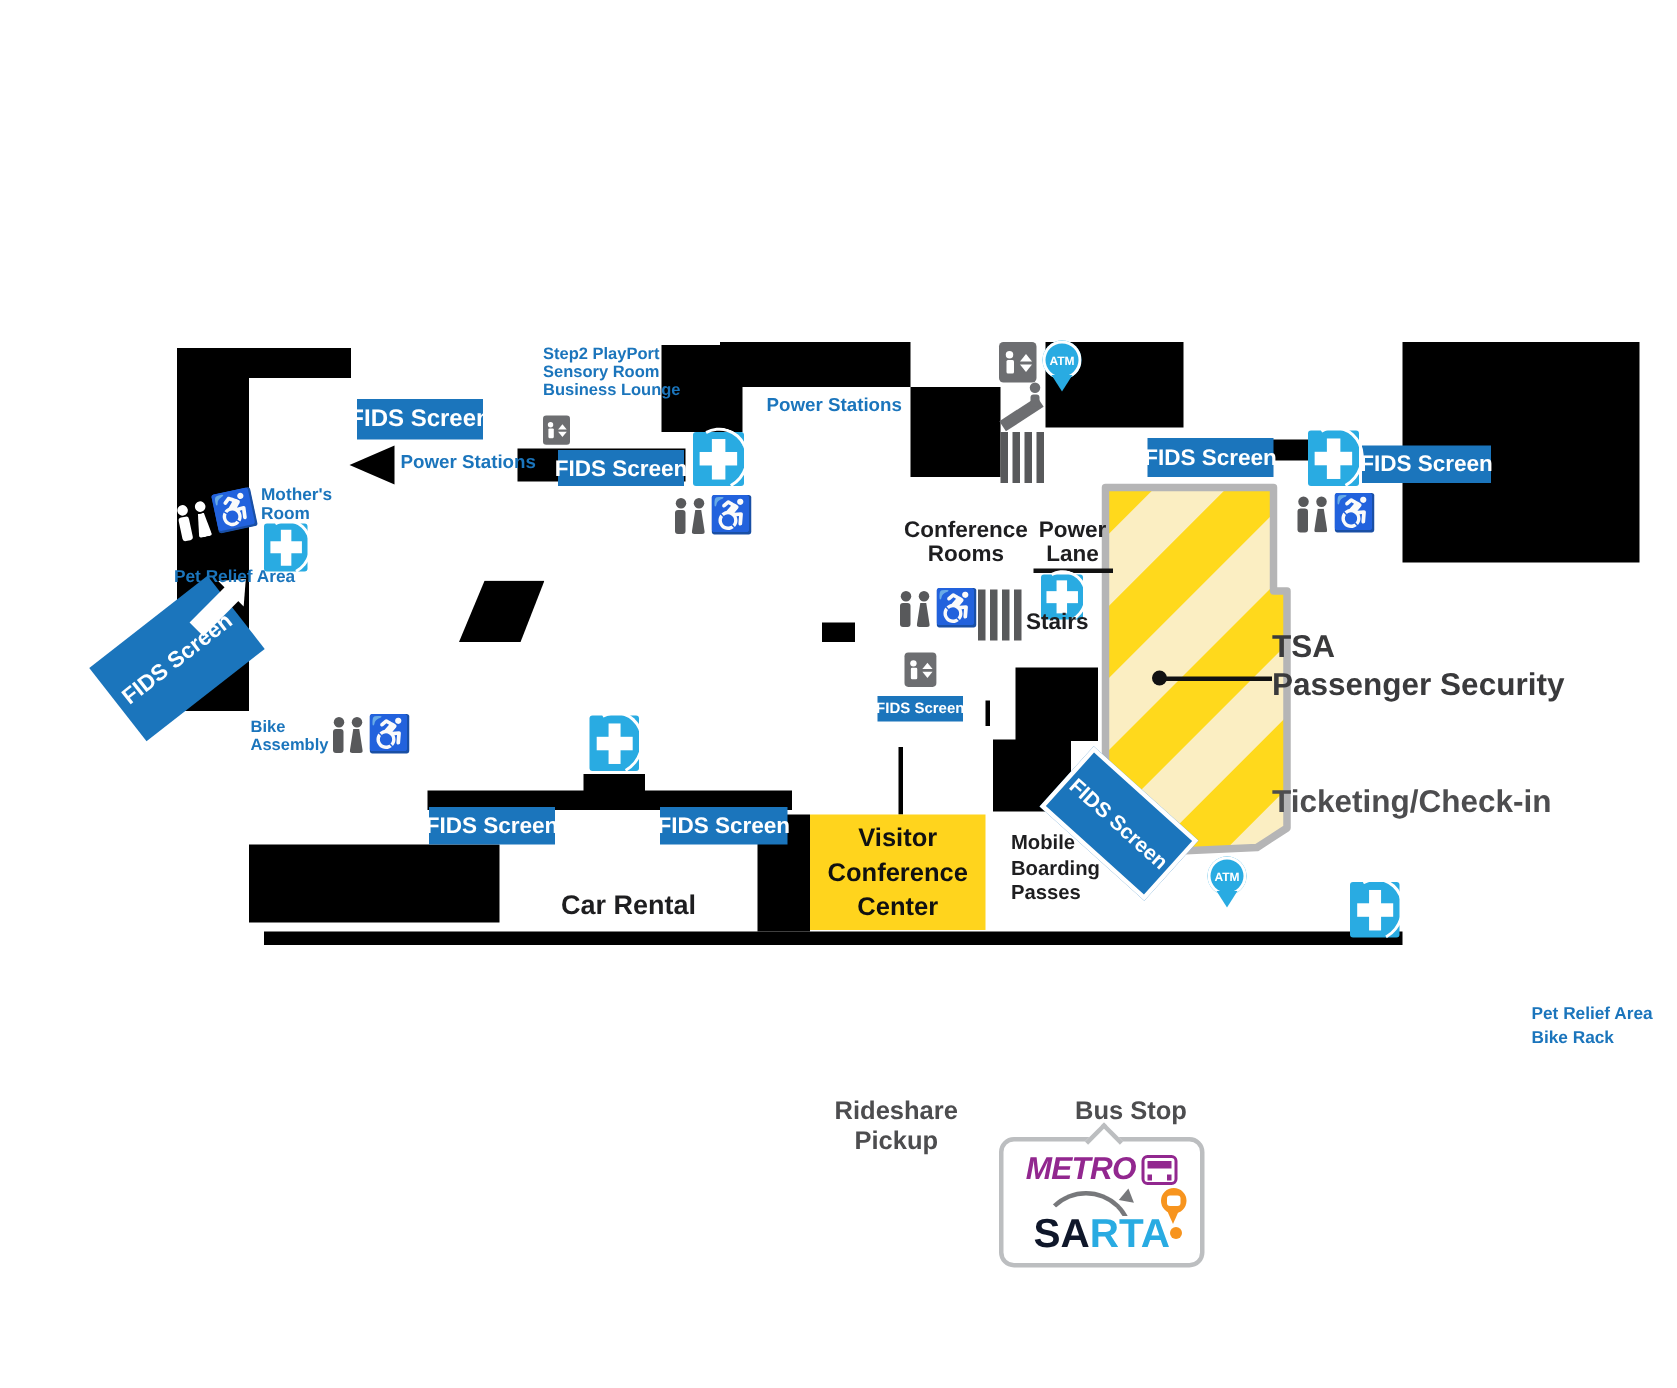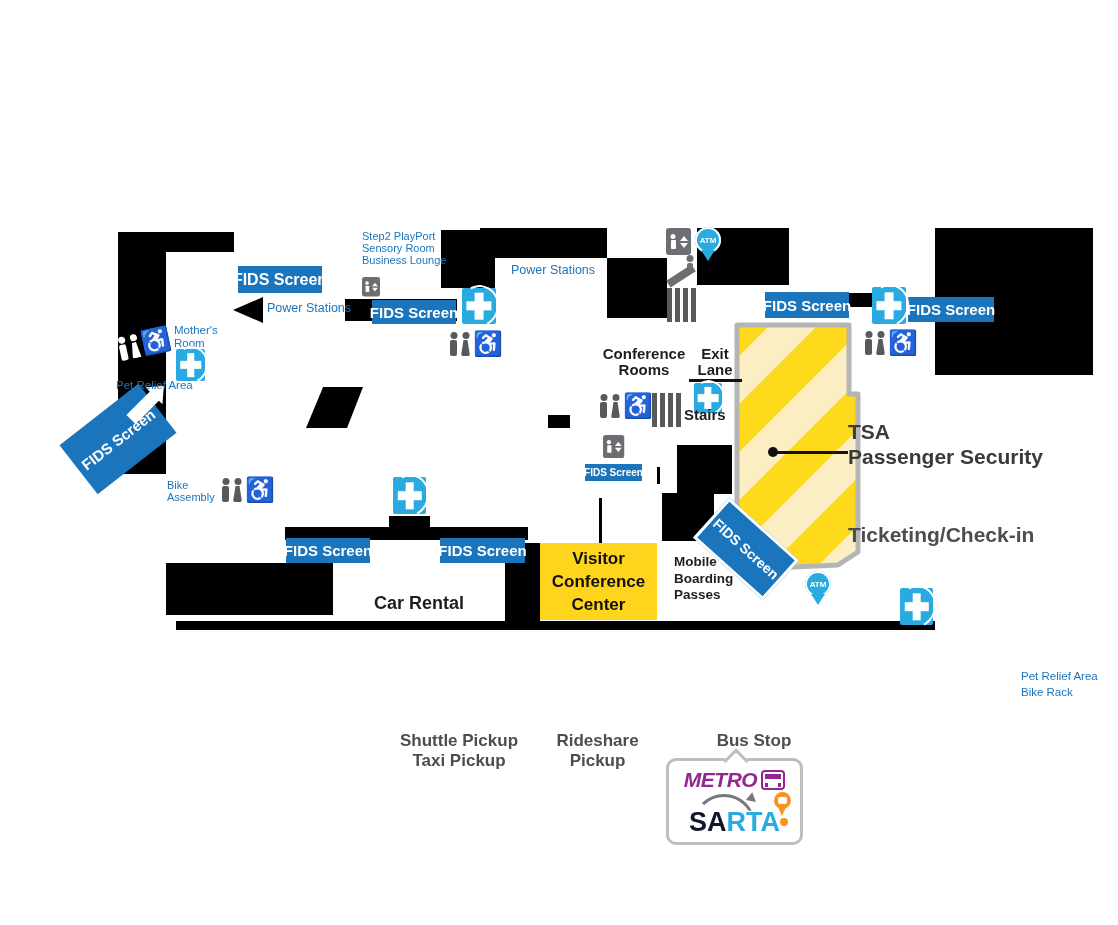--- a/index.html
+++ b/index.html
@@ -3,21 +3,21 @@
 <meta charset="utf-8">
 <style>
   html,body{margin:0;padding:0;background:#fff}
   .stage{position:relative;width:1118px;height:925px;background:#fff;overflow:hidden;
          font-family:"Liberation Sans",sans-serif}
   .wall{position:absolute;background:#000}
   .fids{position:absolute;background:#1B75BC;color:#fff;font-weight:bold;
         display:flex;align-items:center;justify-content:center;white-space:nowrap}
   .fids.r1{transform:rotate(-38deg)}
   .fids.r2{transform:rotate(42deg);border:3px solid #fff;box-sizing:border-box}
-  .bl{position:absolute;color:#1B75BC;font-weight:normal;line-height:1.1;white-space:nowrap}
+  .bl{position:absolute;color:#1B75BC;font-weight:bold;line-height:1.1;white-space:nowrap}
   .blk{position:absolute;color:#1E1E20;font-weight:bold;white-space:nowrap}
   .gry{position:absolute;color:#4D4D4F;font-weight:bold;text-align:center;white-space:nowrap}
   .ctr{text-align:center}
   
   .aid{position:absolute;background:#29ABE2;border-radius:2px}
   .aid::before{content:"";position:absolute;left:50%;top:50%;width:74%;height:26%;
                transform:translate(-50%,-50%);background:#fff}
   .aid::after{content:"";position:absolute;left:50%;top:50%;width:26%;height:74%;
               transform:translate(-50%,-50%);background:#fff}
   .aid i{position:absolute;inset:-3px;border:2px solid #fff;border-radius:50%;
@@ -199,21 +199,21 @@
     <div>Assembly</div>
   </div>
   <div class="bl" style="left:1021px;top:670px;font-size:11.5px">Pet Relief Area</div>
   <div class="bl" style="left:1021px;top:686px;font-size:11.5px">Bike Rack</div>
 
   <div class="blk ctr" style="left:596px;top:346px;width:96px;font-size:15px;line-height:16px">
     <div>Conference</div>
     <div>Rooms</div>
   </div>
   <div class="blk ctr" style="left:688px;top:346px;width:54px;font-size:15px;line-height:16px">
-    <div>Exit</div>
+    <div>Power</div>
     <div>Lane</div>
   </div>
   <div class="hline" style="left:689px;top:379px;width:53px;height:3px"></div>
   <div class="blk" style="left:684px;top:406px;font-size:15px;z-index:5">Stairs</div>
   <div class="blk" style="left:333px;top:593px;width:172px;font-size:18px;text-align:center">Car Rental</div>
   <div class="blk" style="left:674px;top:554px;font-size:13.5px;line-height:16.5px;z-index:5">
     <div>Mobile</div>
     <div>Boarding</div>
     <div>Passes</div>
   </div>
@@ -317,24 +317,20 @@
     <span class="p"></span>
       <span class="p w"></span>
       <span class="wc">♿</span>
   </div>
   <div class="trio" style="left:221px;top:478px">
     <span class="p"></span>
       <span class="p w"></span>
       <span class="wc">♿</span>
   </div>
 
-  <div class="gry" style="left:384px;top:731px;width:150px;font-size:17px;line-height:20px">
-    <div>Shuttle Pickup</div>
-    <div>Taxi Pickup</div>
-  </div>
   <div class="gry" style="left:540px;top:731px;width:115px;font-size:17px;line-height:20px">
     <div>Rideshare</div>
     <div>Pickup</div>
   </div>
   <div class="gry" style="left:708px;top:731px;width:92px;font-size:17px">Bus Stop</div>
 
   <div class="callout">
     <span class="notch"></span>
     <div class="metro-row">
       <span class="metro-txt">METRO</span>

